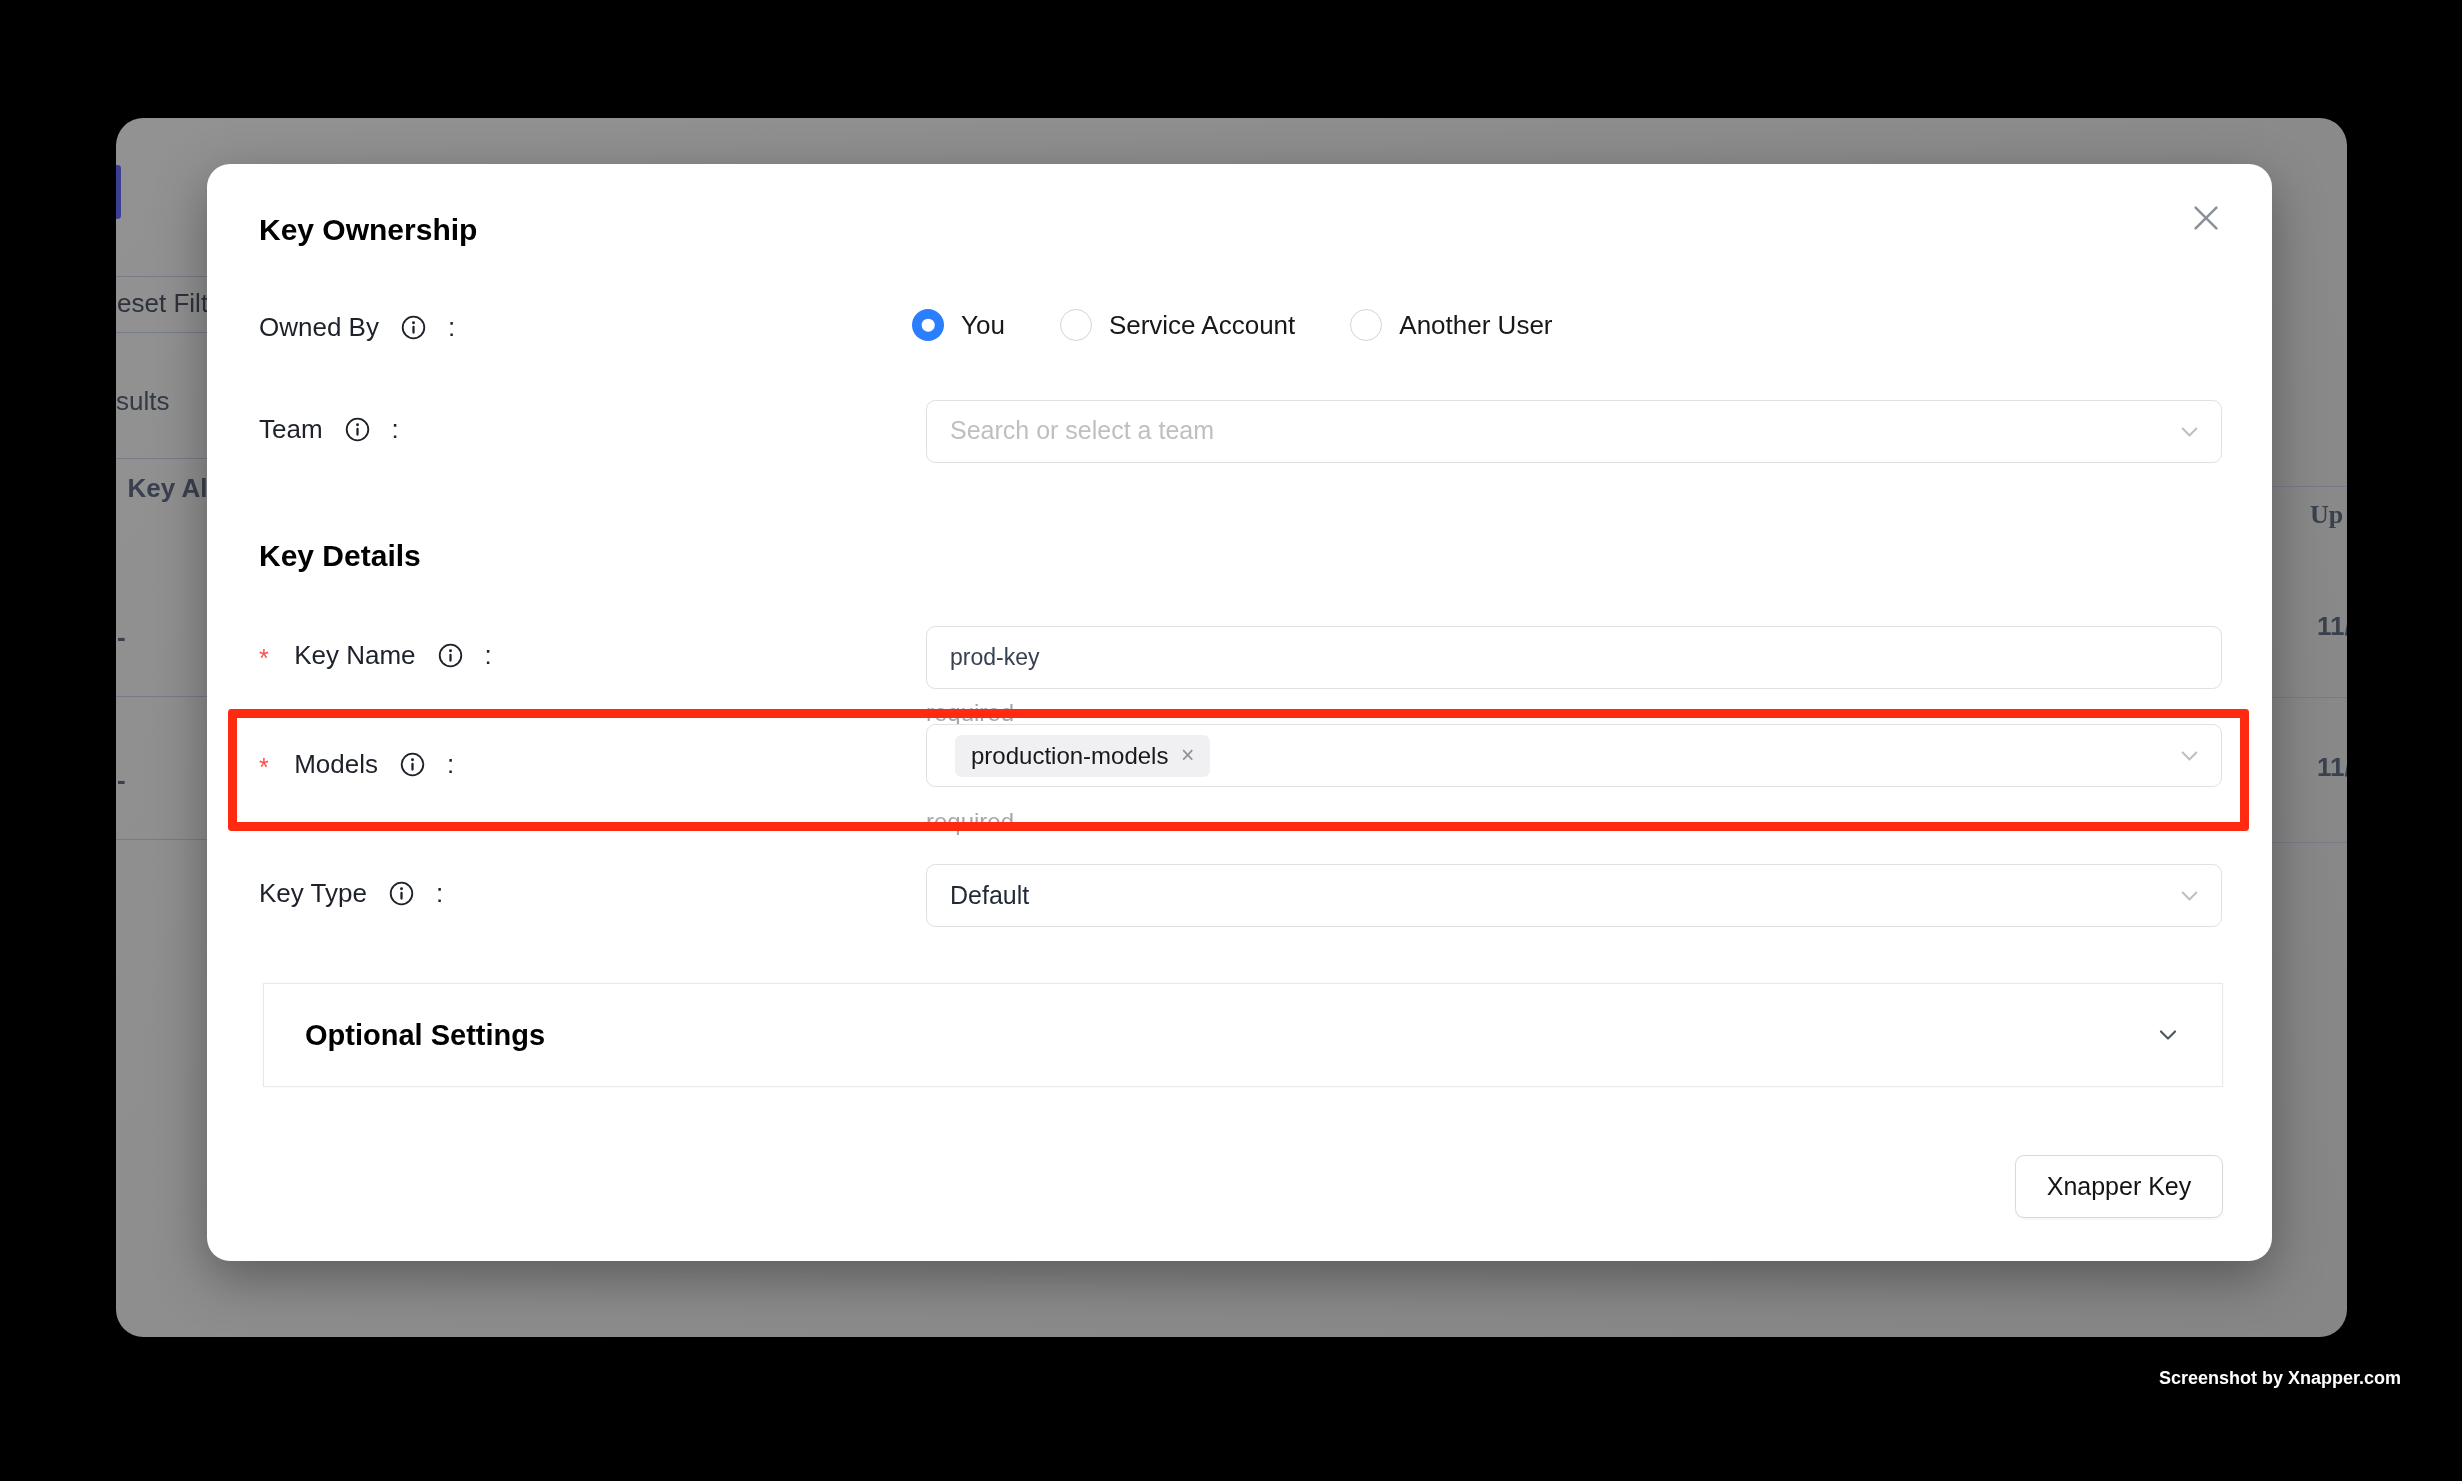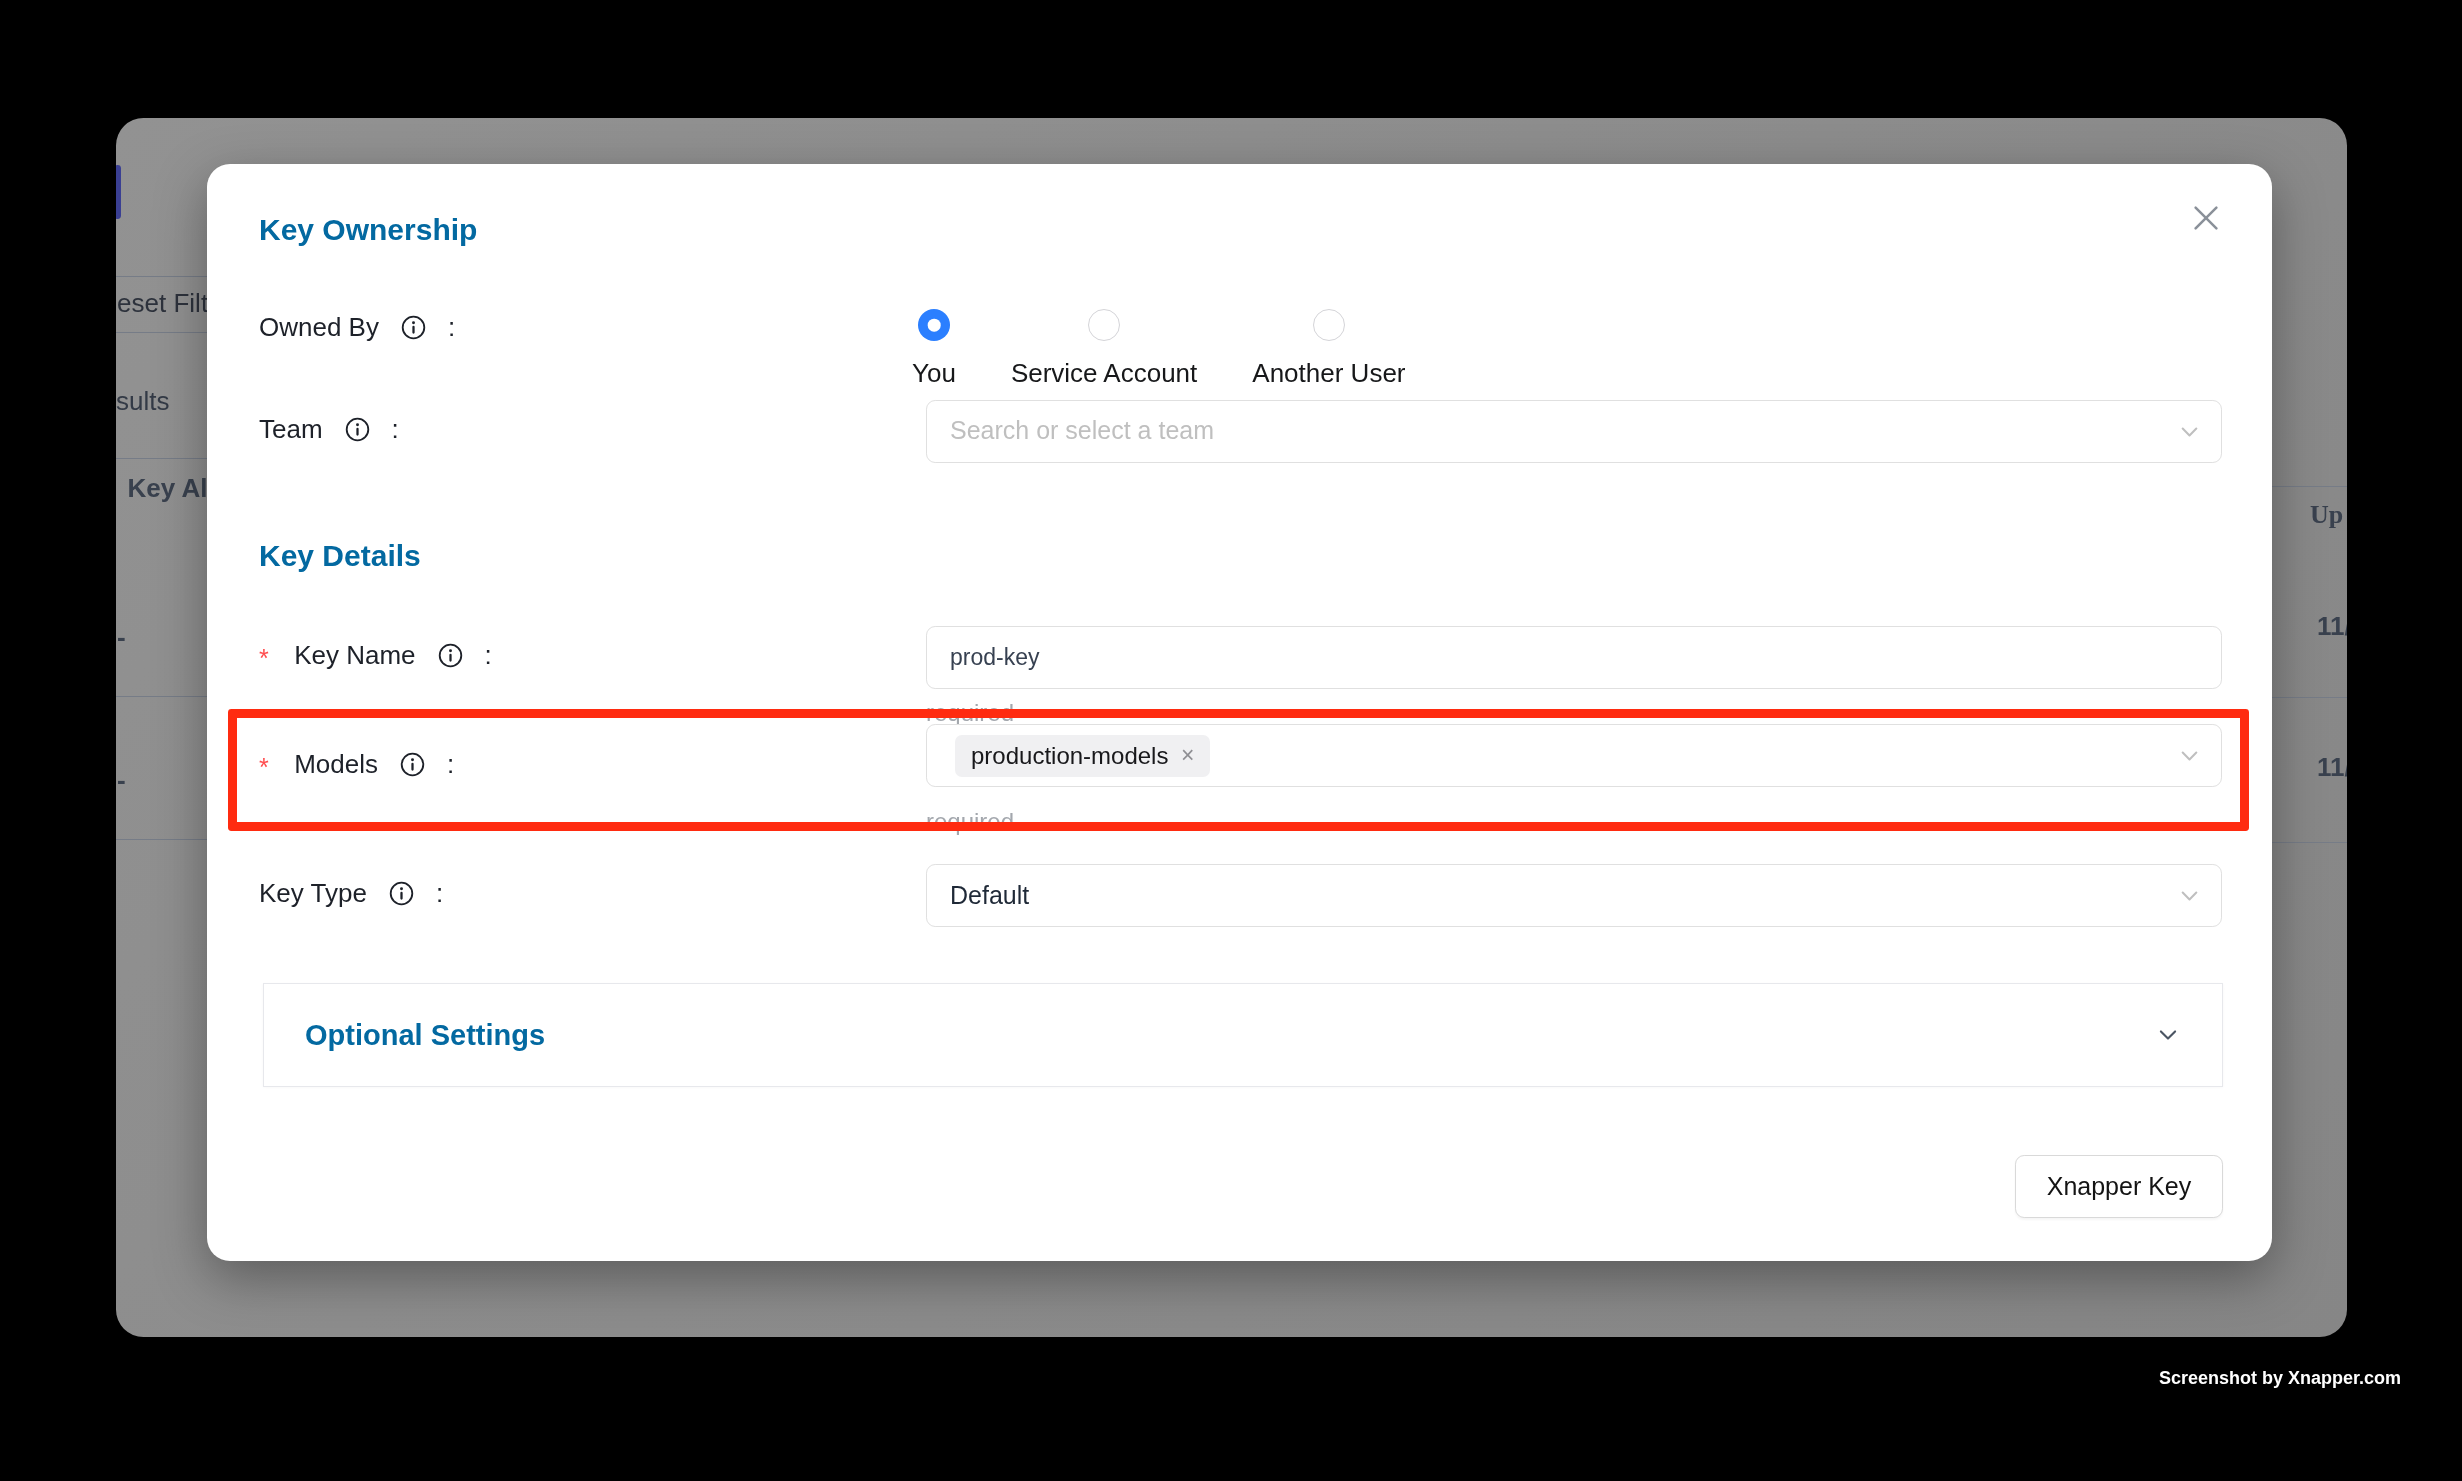--- a/index.html
+++ b/index.html
@@ -11,21 +11,21 @@
   #backdrop{left:116px;top:118px;width:2231px;height:1219px;border-radius:27.5px;
             background:linear-gradient(135deg,#929292,#868686);overflow:hidden;}
   .dim-divider{height:1.1px;background:#767c87;}
   .dim-text{color:#2d323c;font-size:26px;white-space:nowrap;}
   .dim-head{color:#39414e;font-weight:700;font-size:26px;white-space:nowrap;}
   #dim-blue-btn{left:-2.3px;top:47px;width:7.5px;height:54px;border-radius:3.4px;background:#3a3f93;}
 
   
   #modal{left:207px;top:164px;width:2065px;height:1097px;background:#fff;border-radius:23px;
          box-shadow:0 17px 52px rgba(0,0,0,.35);}
-  .h-title{font-size:30px;font-weight:600;color:#0369a1;}
+  .h-title{font-size:30px;font-weight:600;color:#000000;}
   .form-label{font-size:26px;color:#1d2129;display:flex;align-items:center;gap:22px;white-space:nowrap;}
   .req{color:#ff4d4f;font-size:25px;margin-right:3.4px;transform:translateY(3.4px);}
   .info-ic{width:25px;height:25px;flex:0 0 25px;}
   .field-box{left:719px;width:1296px;height:63px;border:1.1px solid #e0e0e0;border-radius:9.2px;
              background:#fff;box-sizing:border-box;display:flex;align-items:center;padding:14px 23px;}
   .field-text{font-size:25px;color:#1f2937;}
   .chev{position:absolute;right:19.5px;top:50%;transform:translateY(-50%);width:25px;height:25px;}
   input.raw{border:none;outline:none;background:transparent;font-family:"Liberation Sans",sans-serif;
             font-size:23px;color:#374151;width:100%;padding:0;}
   input.raw::placeholder{color:#bfbfbf;font-size:25px;}
@@ -33,21 +33,21 @@
   .tag{display:flex;align-items:center;gap:12.6px;background:#f0f0f2;border-radius:6.9px;
        height:42px;padding:0 16px;font-size:24px;color:#18181b;}
   .tag .x{color:#8f8f94;font-size:23px;}
   #red-rect{left:21px;top:545px;width:2021px;height:122px;border:9.8px solid #ff2b10;
             border-radius:3.4px;box-sizing:border-box;pointer-events:none;z-index:5;}
   .radio{width:32px;height:32px;border-radius:50%;box-sizing:border-box;}
   .radio.off{border:1.7px solid #d4d4d8;background:#fff;}
   .radio.on{background:#2b7fff;position:relative;}
   .radio.on::after{content:"";position:absolute;left:50%;top:50%;width:12.6px;height:12.6px;border-radius:50%;
                    background:#fff;transform:translate(-50%,-50%);}
-  .radio-item{display:flex;align-items:center;gap:17px;font-size:26px;color:#17181a;flex-direction:column;}
+  .radio-item{display:flex;align-items:center;gap:17px;font-size:26px;color:#17181a;}
   #opt-panel{left:56px;top:819px;width:1960px;height:104px;border:1.1px solid #e7e8ec;border-radius:0;
              box-sizing:border-box;display:flex;align-items:center;justify-content:space-between;
              padding:0 41px;box-shadow:0 1.1px 3.4px rgba(0,0,0,.04);}
   #opt-panel .h-title{font-size:29px;}
   #create-btn{left:1808px;top:991px;width:208px;height:63px;background:#fff;border:1.1px solid #d9d9d9;
               border-radius:9.2px;box-sizing:border-box;display:flex;align-items:center;justify-content:center;
               font-size:25px;color:#141414;box-shadow:0 1.1px 2.3px rgba(0,0,0,.04);cursor:pointer;}
   #close-btn{left:1978px;top:33px;width:41px;height:41px;display:flex;align-items:center;justify-content:center;cursor:pointer;}
   #watermark{left:2159px;top:1344px;color:#fff;font-size:18px;font-weight:600;white-space:nowrap;margin-top:24px;}
 </style>

